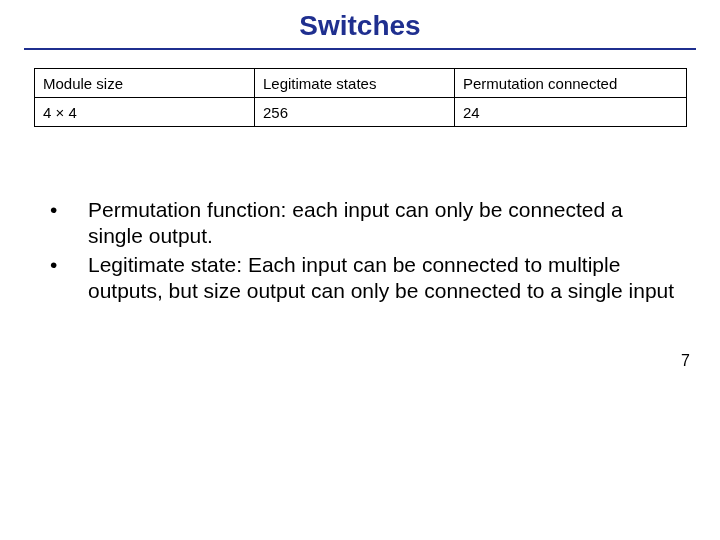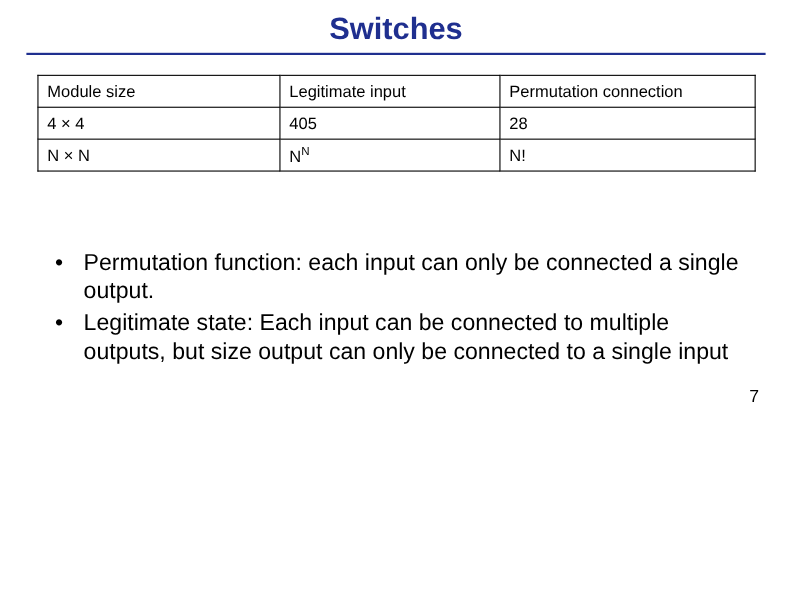--- a/index.html
+++ b/index.html
@@ -59,20 +59,21 @@
   .bullets .item {
     display: flex;
     margin-bottom: 2px;
   }
   .bullets .dot {
     width: 26px;
     flex: 0 0 26px;
   }
   .bullets .txt {
     flex: 1;
+    margin-left: 12px;
   }
   .pagenum {
     position: absolute;
     right: 30px;
     bottom: 18px;
     font-size: 16px;
     color: #000;
   }
 </style>
 </head>
@@ -85,32 +86,27 @@
 
   <table class="sw">
     <colgroup>
       <col class="c1">
         <col class="c2">
         <col class="c3">
     </colgroup>
     <tbody>
         <tr>
       <td>Module size</td>
-      <td>Legitimate input</td>
-      <td>Permutation connection</td>
+      <td>Legitimate states</td>
+      <td>Permutation connected</td>
     </tr>
     <tr>
       <td>4 × 4</td>
-      <td>405</td>
-      <td>28</td>
-    </tr>
-    <tr>
-      <td>N × N</td>
-      <td><span>N</span><span class="super">N</span></td>
-      <td>N!</td>
+      <td>256</td>
+      <td>24</td>
     </tr>
   </tbody>
     </table>
 
   <div class="bullets">
     <div class="item">
       <div class="dot">•</div>
       <div class="txt">Permutation function: each input can only be connected a single output.</div>
     </div>
     <div class="item">

